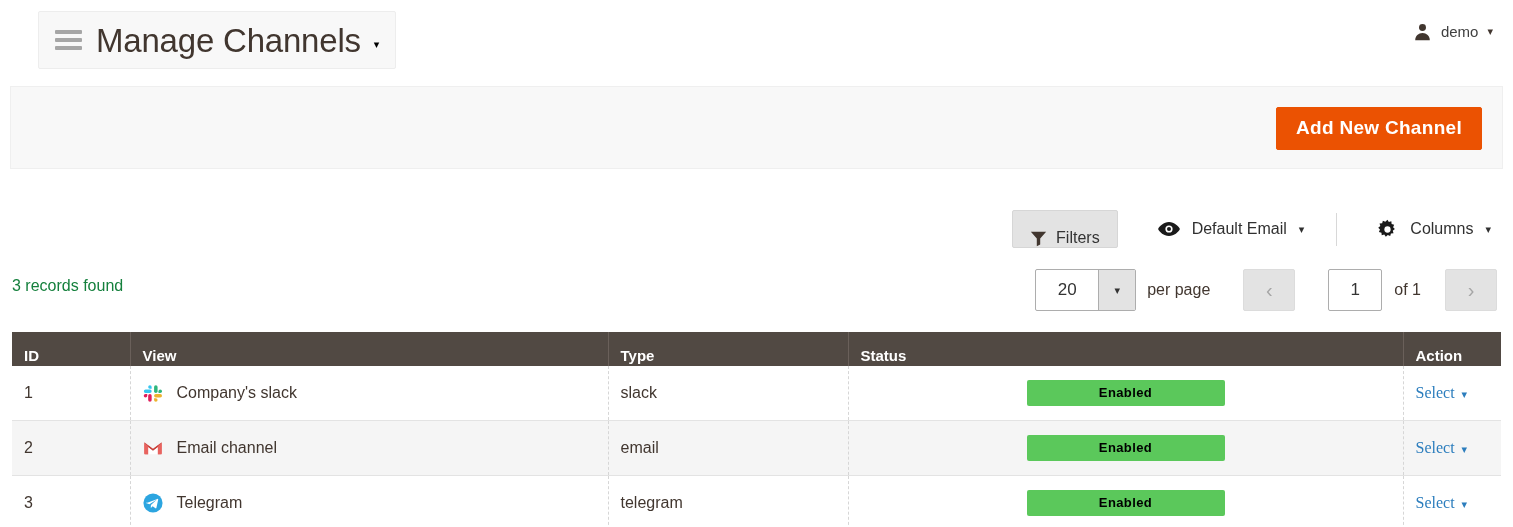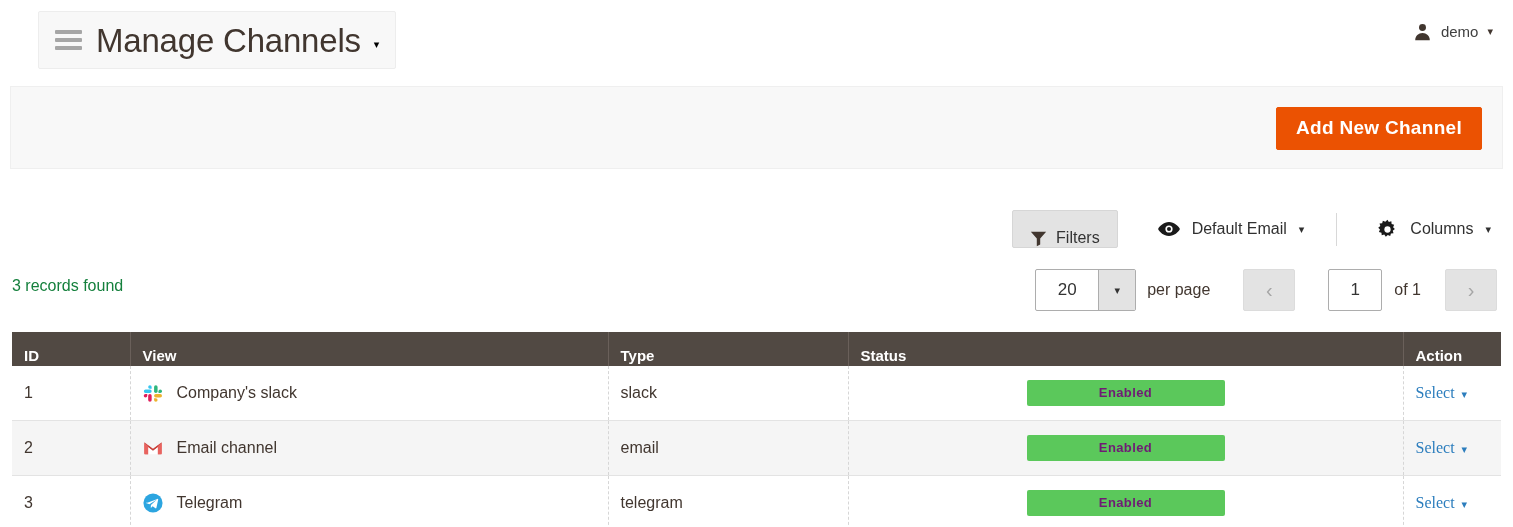--- a/index.html
+++ b/index.html
@@ -310,21 +310,21 @@
     flex: 0 0 auto;
     display: block;
   }
   .status-wrap {
     display: flex;
     justify-content: center;
   }
   .badge-enabled {
     display: inline-block;
     background: #5bc85b;
-    color: #701a75;
+    color: #000000;
     font-size: 13px;
     font-weight: bold;
     letter-spacing: 0.4px;
     padding: 5px 0 6px;
     width: 198px;
     text-align: center;
     border-radius: 2px;
   }
   .select-link {
     color: #2b7dbd;

